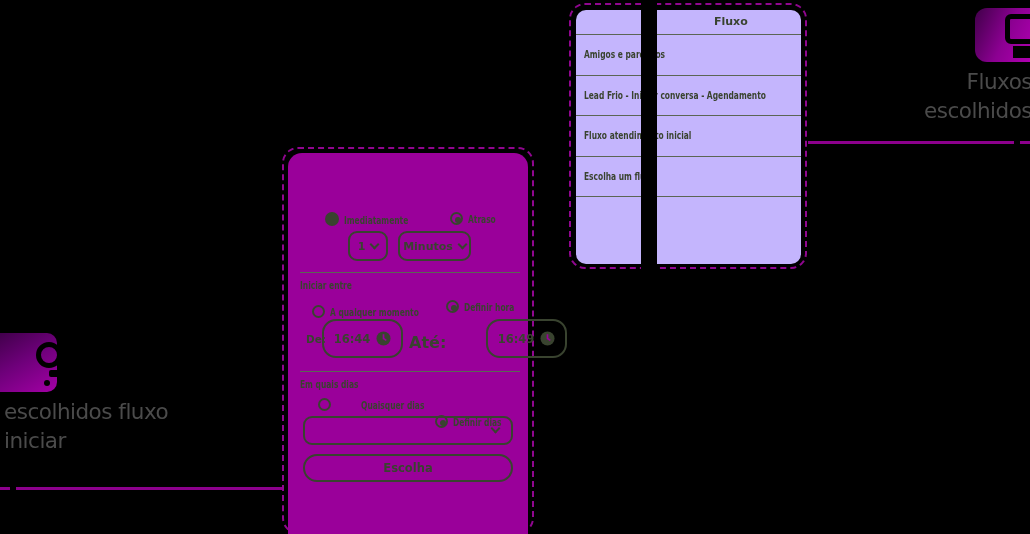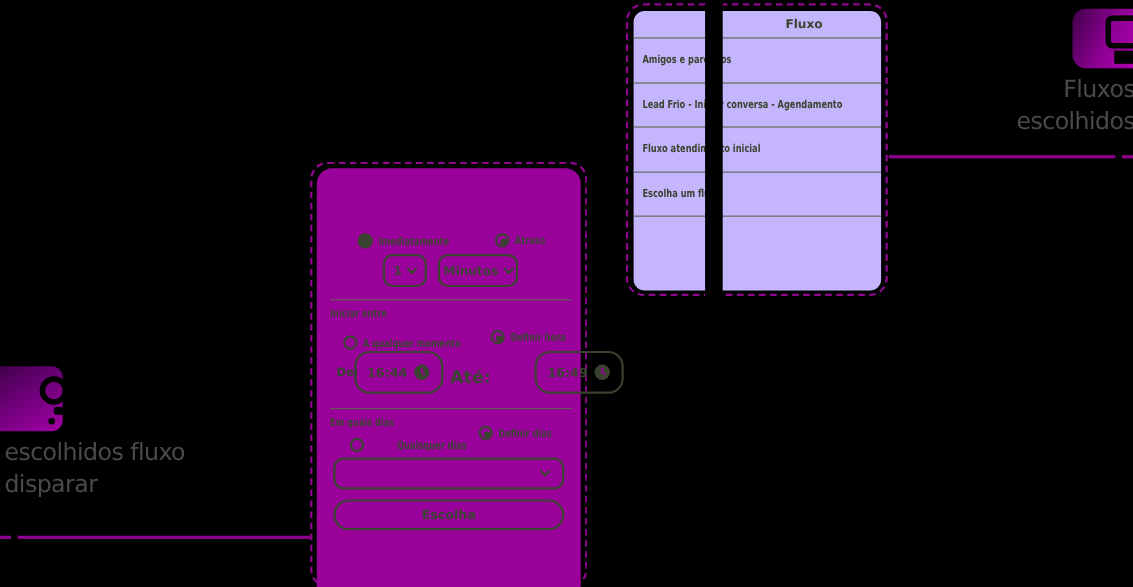--- a/index.html
+++ b/index.html
@@ -71,21 +71,21 @@
 <body>
 
 <div class="abs" id="calendar-icon">
   <span class="ring"></span>
   <span class="notch-a"></span>
   <span class="notch-b"></span>
 </div>
 
 <div class="abs anno" id="left-label">
   <div>escolhidos fluxo</div>
-  <div>disparar</div>
+  <div>iniciar</div>
 </div>
 
 <div class="abs" id="flow-icon">
   <span class="sq-ring"></span>
   <span class="sq"></span>
 </div>
 
 <div class="abs anno" id="right-label">
   <div>Fluxos</div>
   <div>escolhidos</div>
@@ -173,21 +173,21 @@
   <div class="hr" style="top:218px;"></div>
 
   <div class="slabel" style="left:12px;top:226px;">
     <span class="squeeze">Em quais dias</span>
   </div>
 
   <div class="radio-grp" style="left:30px;top:245px;gap:30px;">
     <span class="radio"></span>
     <span class="squeeze">Quaisquer dias</span>
   </div>
-  <div class="radio-grp" style="left:147px;top:234px;">
+  <div class="radio-grp" style="left:147px;top:262px;">
     <span class="radio radio--dot"></span>
     <span class="squeeze">Definir dias</span>
   </div>
 
   <div id="select-days">
     <span class="chev"></span>
   </div>
 
   <div id="btn-save">
     <span>Escolha</span>

